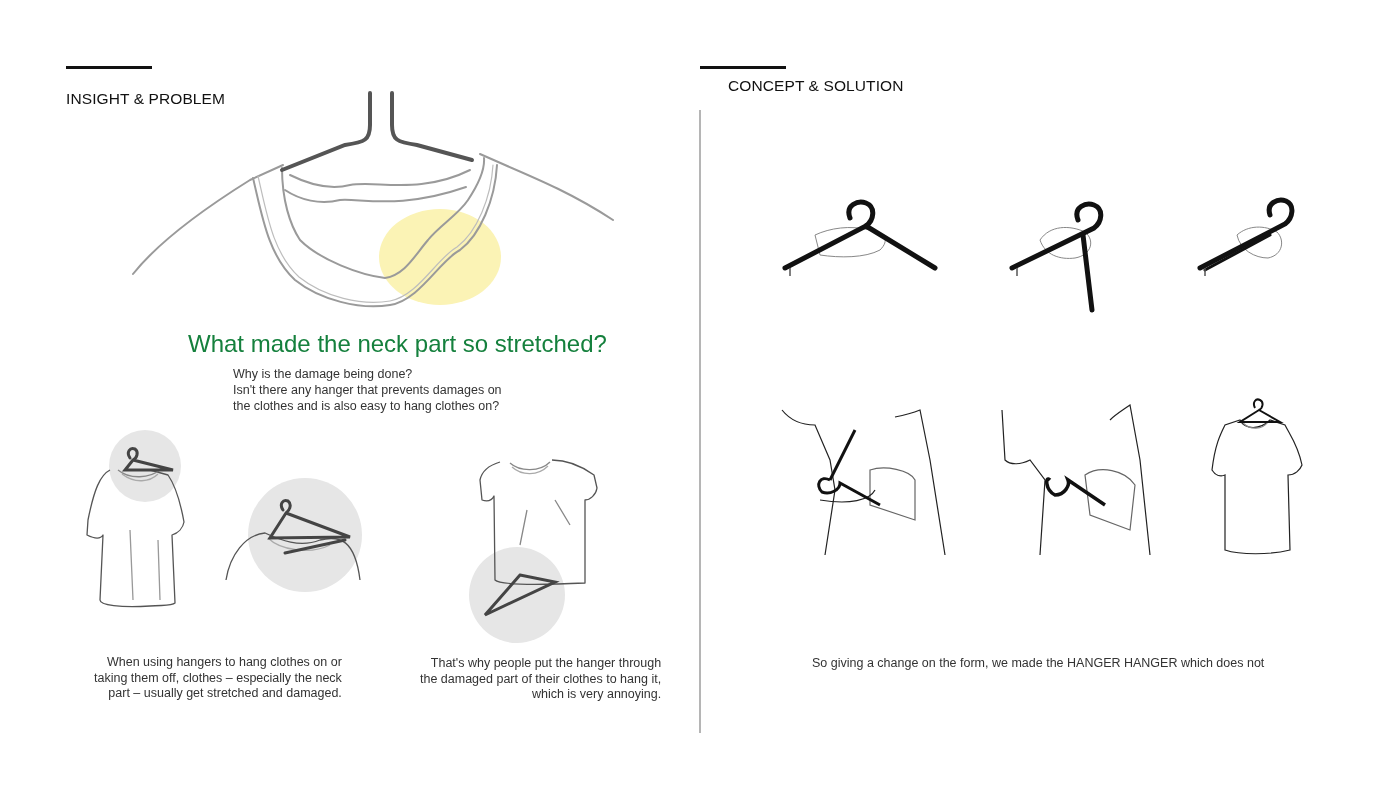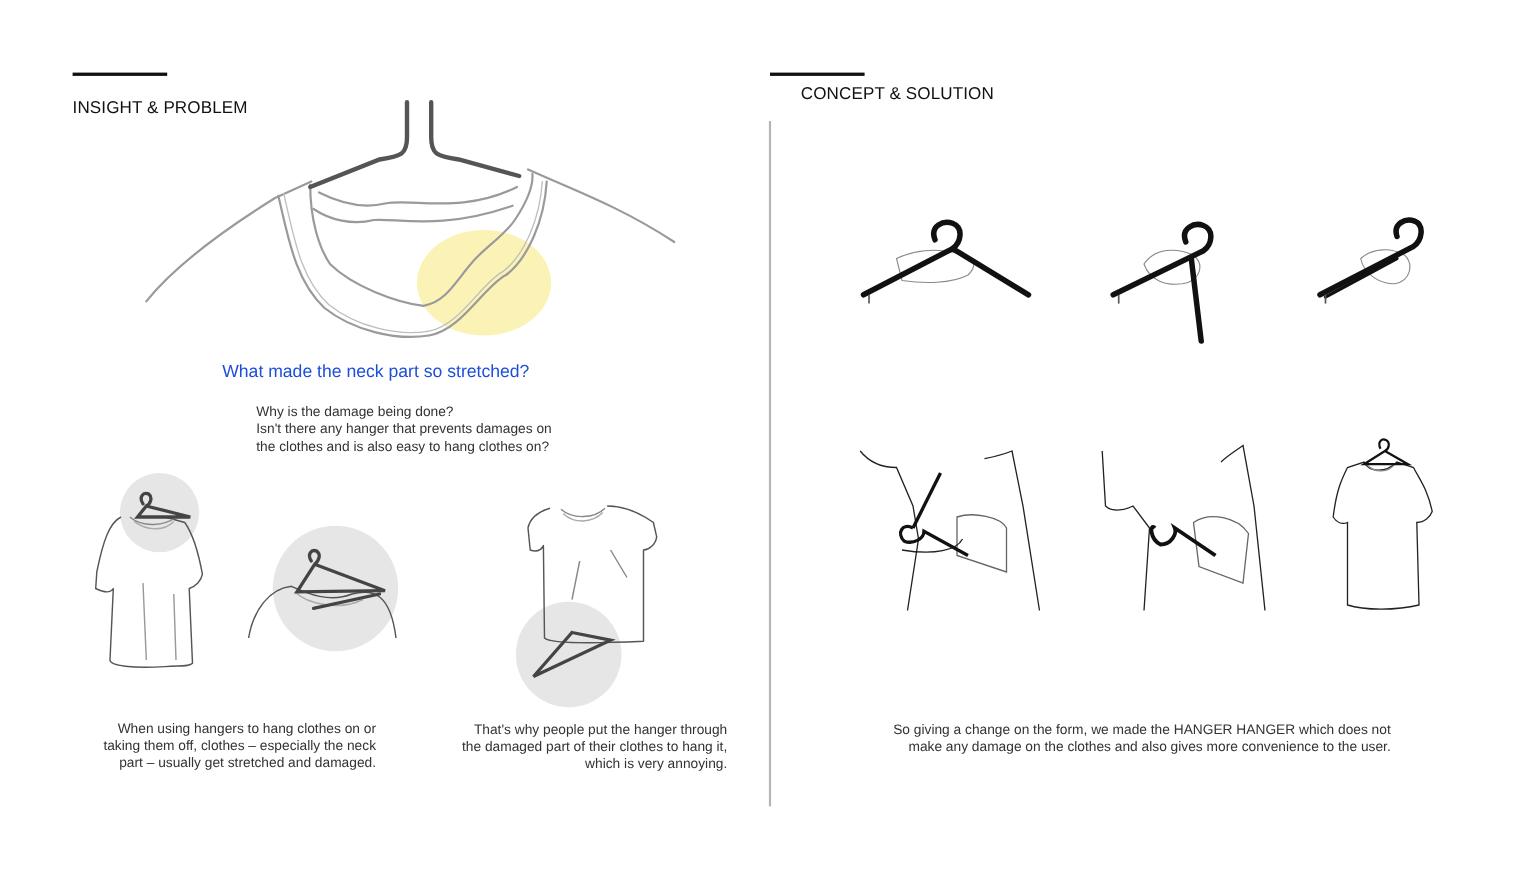--- a/index.html
+++ b/index.html
@@ -3,21 +3,21 @@
   <meta charset="utf-8">
   <style>
     html, body { margin: 0; padding: 0; background: #ffffff; }
     body {
       width: 1400px; height: 800px; position: relative; overflow: hidden;
       font-family: "Liberation Sans", "DejaVu Sans", sans-serif; color: #111;
     }
     .rule { position: absolute; height: 3px; background: #111; }
     .section-title { position: absolute; font-size: 15.5px; letter-spacing: 0.1px; color: #111; white-space: nowrap; }
     .divider { position: absolute; left: 699px; top: 110px; width: 2px; height: 623px; background: #b5b5b5; }
-    .question { position: absolute; left: 202px; top: 330px; font-size: 16px; color: #1d4ed8; white-space: nowrap; }
+    .question { position: absolute; left: 188px; top: 330px; font-size: 24px; color: #15803d; white-space: nowrap; }
     .sub { position: absolute; left: 233px; top: 366px; font-size: 12.5px; line-height: 16px; color: #333; }
     .sub div { white-space: nowrap; }
     .para { position: absolute; font-size: 12.5px; line-height: 15.5px; color: #333; }
     .para div { white-space: nowrap; text-align: right; }
     svg { position: absolute; overflow: visible; }
   </style>
 </head>
 <body>
 
 <div class="rule" style="left:66px; top:66px; width:86px;"></div>
@@ -148,14 +148,13 @@
 
   <g fill="none" stroke="#222" stroke-width="1.2">
     <path d="M1225 425 C 1220 435, 1215 445, 1212 470 C 1215 475, 1220 477, 1225 475 L 1225 550 C 1240 555, 1270 555, 1290 550 L 1288 475 C 1295 475, 1300 470, 1302 465 C 1298 445, 1290 435, 1285 425 L 1270 420 C 1260 430, 1245 430, 1240 420 Z"></path>
     <path d="M1243 423 C 1250 430, 1262 430, 1268 422" stroke="#888"></path>
     <path d="M1255 408 C 1252 402, 1256 398, 1260 400 C 1264 402, 1263 408, 1259 410 L 1240 422 L 1280 422 L 1259 410" stroke="#111" stroke-width="2"></path>
   </g>
 </svg>
 
 <div class="para" style="left:812px; top:656px;">
   <div>So giving a change on the form, we made the HANGER HANGER which does not</div>
-  <div>make any damage on the clothes and  also gives more convenience to the user.</div>
 </div>
 
 </body></html>

